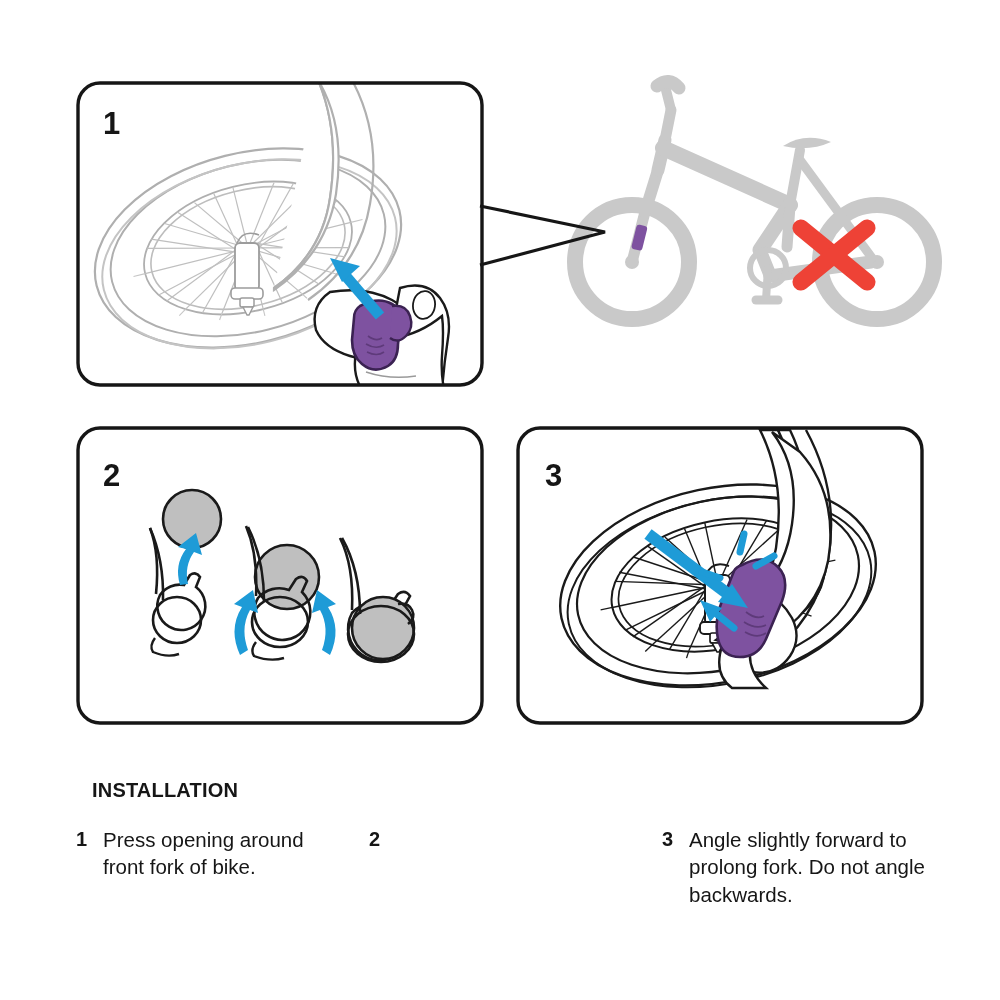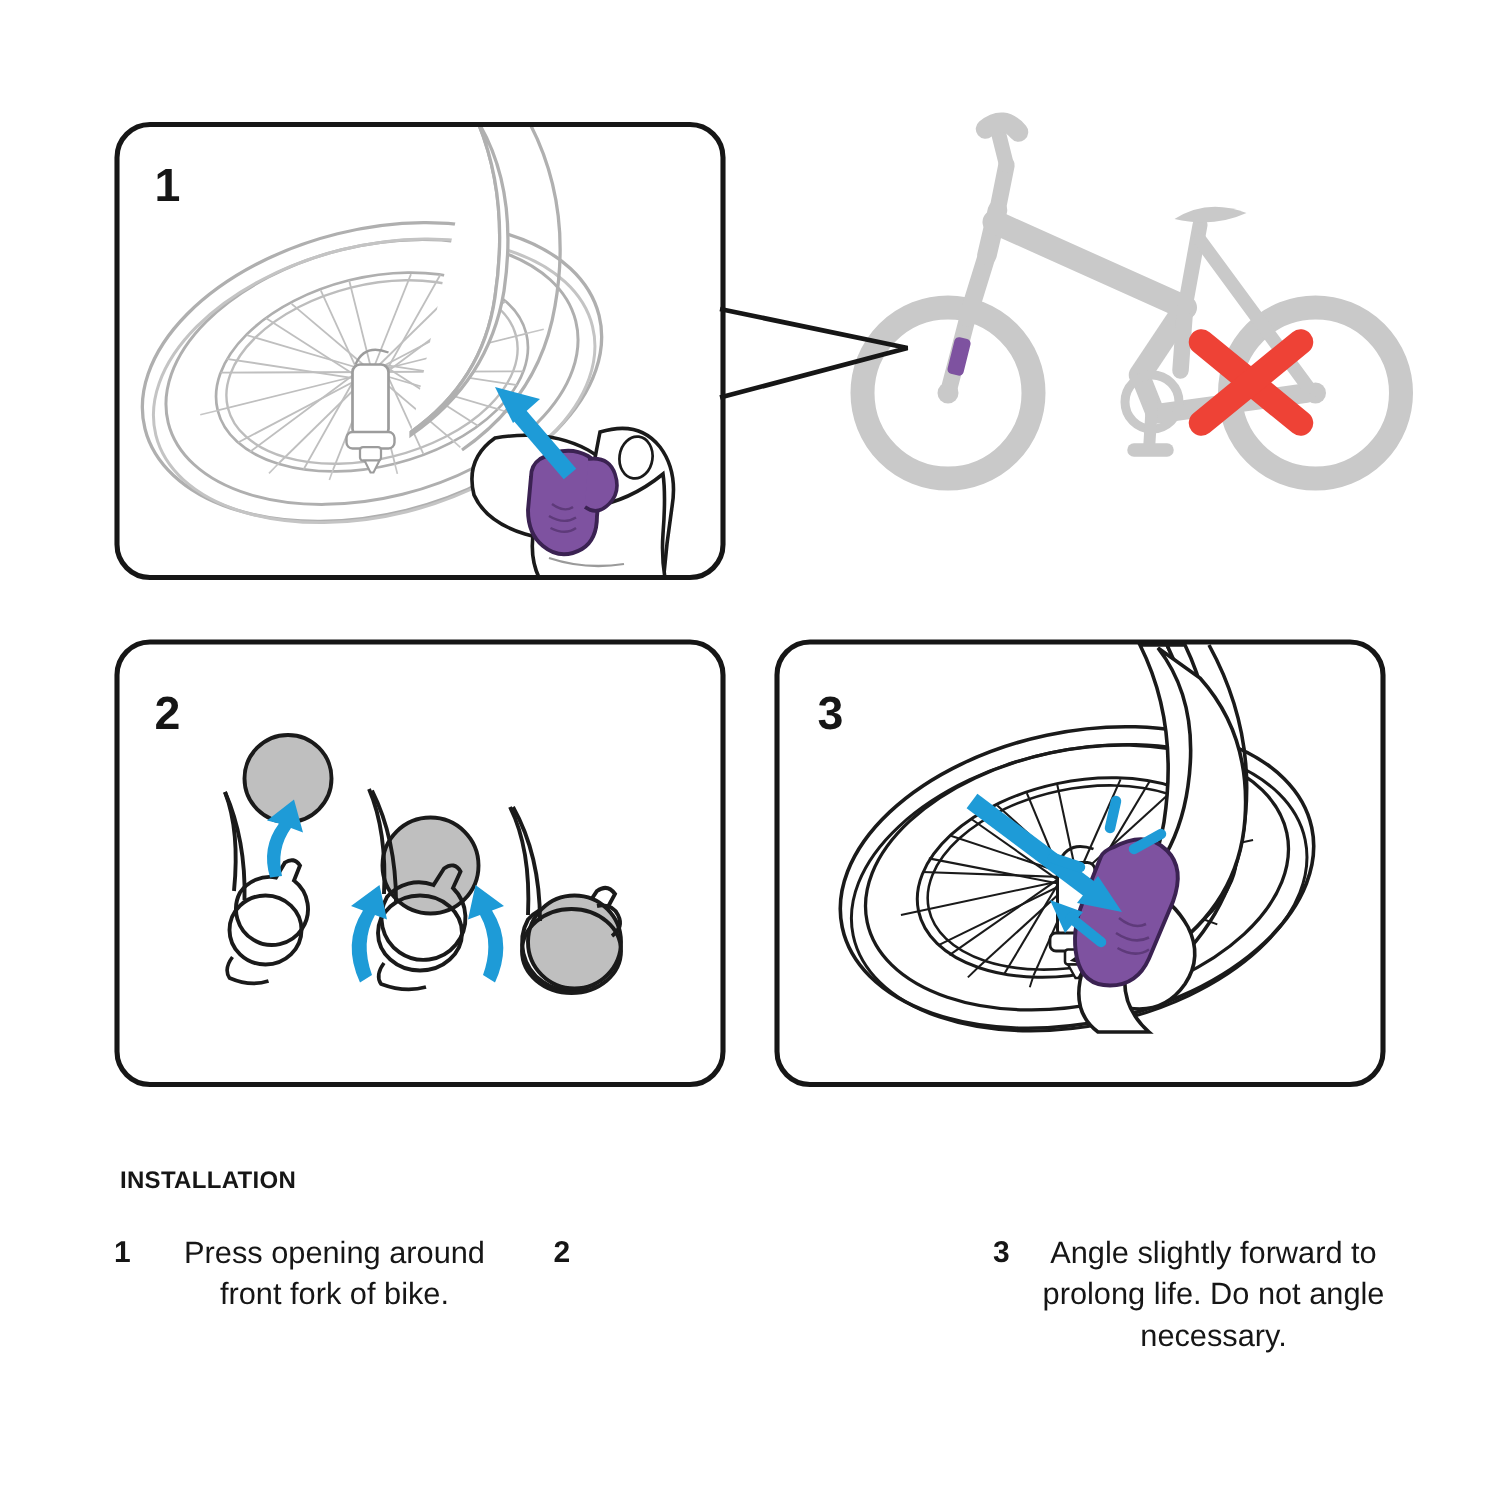--- a/index.html
+++ b/index.html
@@ -40,25 +40,25 @@
   #num2 { left: 103px; top: 460px; }
   #num3 { left: 545px; top: 460px; }
 
   #caption-block {
     position: absolute;
     left: 76px;
     top: 780px;
     width: 880px;
   }
   #caption-title {
-    font-size: 16px;
+    font-size: 20px;
     font-weight: bold;
     letter-spacing: 0.2px;
     color: #161616;
-    margin: 0 0 26px 4px;
+    margin: 0 0 26px 16px;
     line-height: 1;
   }
   #caption-cols {
     display: flex;
     flex-direction: row;
     align-items: flex-start;
     gap: 0px;
   }
   .caption-col {
     display: flex;
@@ -73,21 +73,20 @@
     width: 27px;
     flex: 0 0 27px;
     line-height: 1.33;
   }
   .caption-text {
     font-size: 20.5px;
     font-weight: normal;
     color: #161616;
     line-height: 1.33;
     width: 240px;
-    text-align: center;
   }
 </style>
 </head>
 <body>
 
 <div id="page">
 
   <svg class="figure-layer" viewBox="0 0 1000 1000" xmlns="http://www.w3.org/2000/svg">
     <defs>
       <clipPath id="clipPanel1">
@@ -378,18 +377,18 @@
     <div id="caption-cols">
       <div class="caption-col">
         <div class="caption-idx">1</div>
         <div class="caption-text">Press opening around front fork of bike.</div>
       </div>
       <div class="caption-col">
         <div class="caption-idx">2</div>
       </div>
       <div class="caption-col">
         <div class="caption-idx">3</div>
-        <div class="caption-text">Angle slightly forward to prolong life. Do not angle necessary.</div>
+        <div class="caption-text">Angle slightly forward to prolong fork. Do not angle backwards.</div>
       </div>
     </div>
   </div>
 
 </div>
 
 </body></html>

